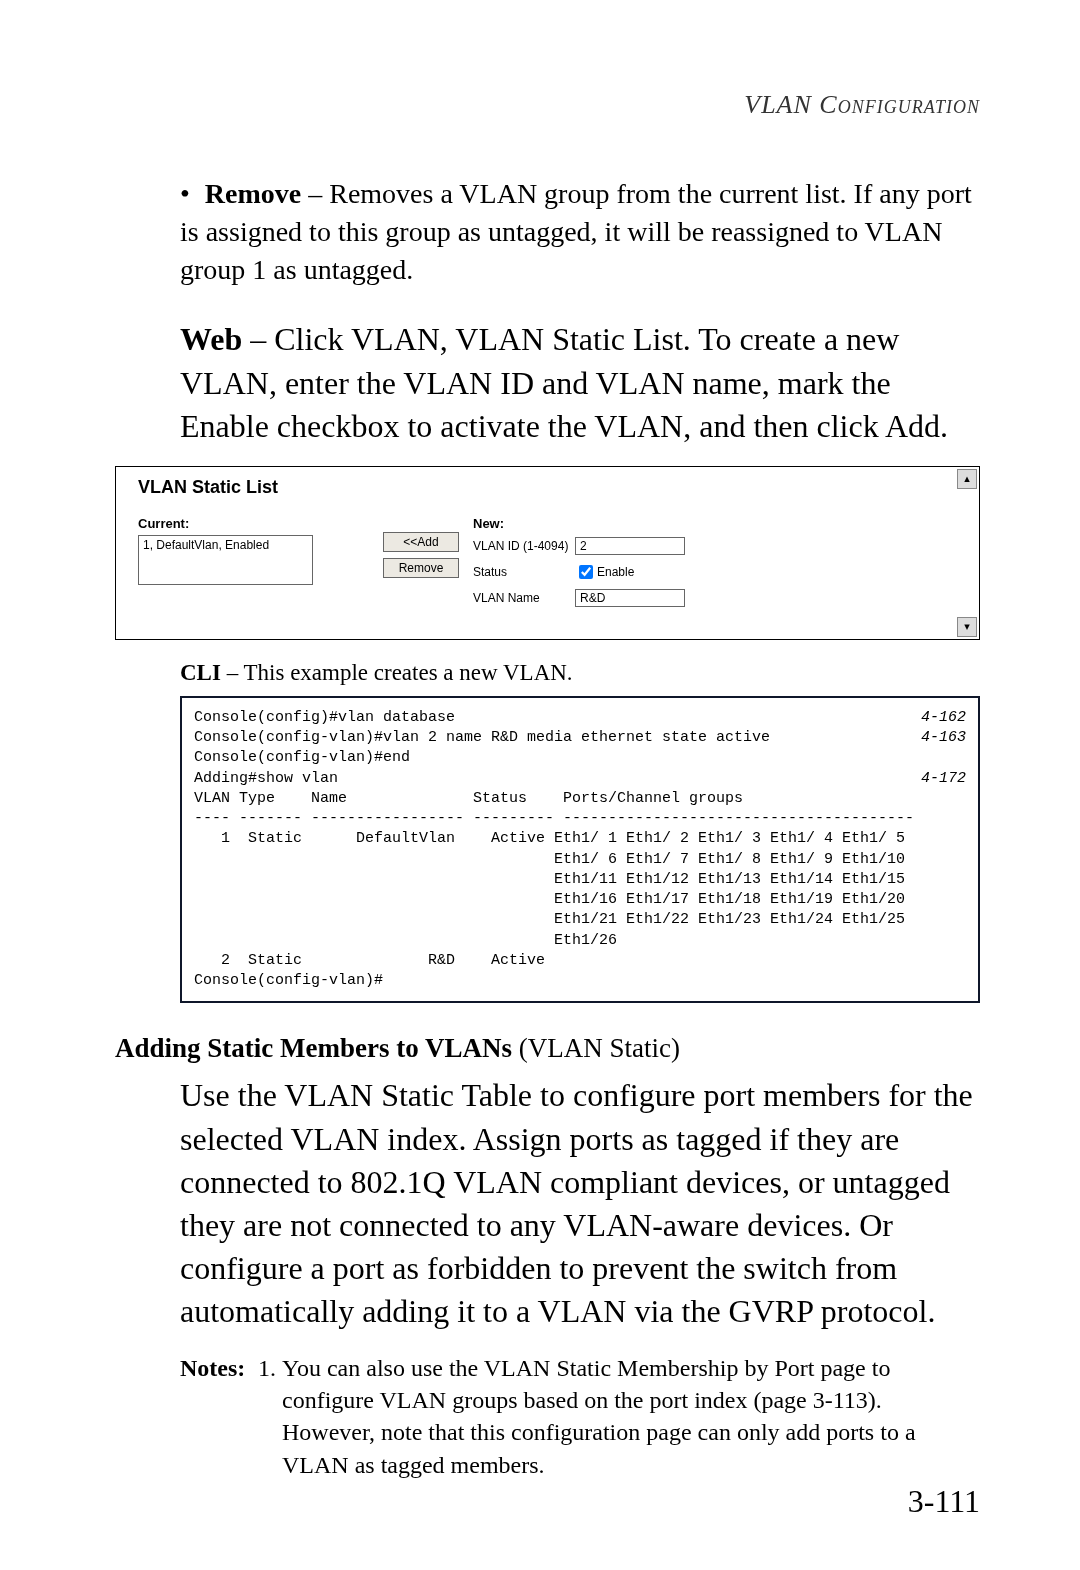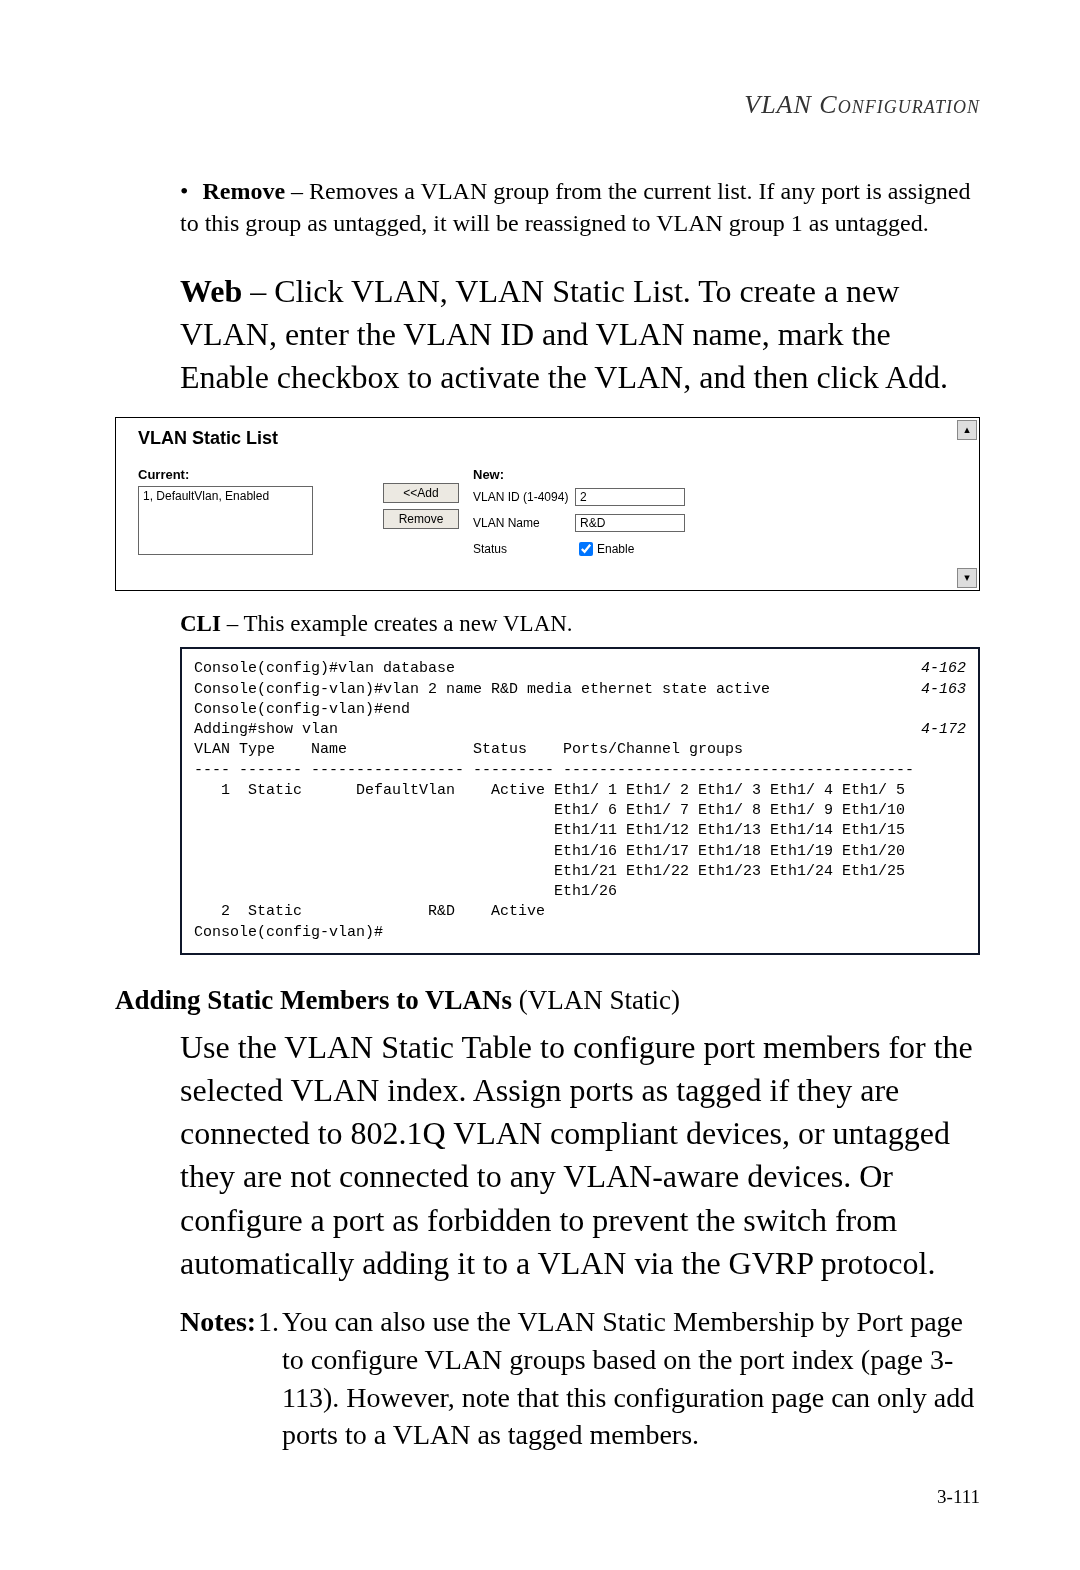--- a/index.html
+++ b/index.html
@@ -19,21 +19,21 @@
     text-align: right;
     font-style: italic;
     font-variant: small-caps;
     font-size: 26px;
     letter-spacing: 1px;
     color: #333;
     margin-bottom: 55px;
   }
   .body-block { margin-left: 65px; }
   .bullet {
-    font-size: 24px;
+    font-size: 28px;
     line-height: 1.35;
     margin-bottom: 30px;
   }
   .bullet .dot { margin-right: 8px; }
   .para {
     font-size: 32px;
     line-height: 1.35;
     margin-bottom: 14px;
   }
   .screenshot {
@@ -54,21 +54,21 @@
   .scroll-up { top: 2px; }
   .scroll-down { bottom: 2px; }
   .shot-pad { padding: 10px 30px 0 22px; }
   .shot-title { font-weight: bold; font-size: 18px; margin-bottom: 18px; }
   .shot-cols { display: flex; }
   .col-left { width: 245px; }
   .col-mid  { width: 90px; padding-top: 16px; }
   .col-right { flex: 1; }
   .lbl { font-size: 13px; font-weight: bold; margin-bottom: 4px; }
   .listbox {
-    width: 175px; height: 69px;
+    width: 175px; height: 50px;
     border: 1px solid #666; background: #fff;
     font-size: 12px; padding: 2px 4px;
     box-sizing: border-box;
   }
   .btn {
     display: block; width: 70px;
     border: 1px solid #666; background: #ece9e2;
     font-size: 12px; text-align: center;
     padding: 2px 2px; margin-bottom: 6px;
   }
@@ -94,28 +94,28 @@
     margin: 4px 0 30px 65px;
     position: relative;
   }
   .cli-ref { float: right; font-style: italic; }
 
   .h2 {
     font-size: 27px;
     margin: 10px 0 10px 0;
   }
   .h2 .bold { font-weight: bold; }
-  .notes-row { display: flex; font-size: 28px; line-height: 1.35; }
+  .notes-row { display: flex; font-size: 24px; line-height: 1.35; }
   .notes-label { font-weight: bold; width: 78px; flex: 0 0 auto; }
   .notes-num   { width: 24px; flex: 0 0 auto; }
   .notes-text  { flex: 1; }
   .pagenum {
     position: absolute;
-    bottom: 62px; right: 100px;
-    font-size: 19px;
+    bottom: 50px; right: 100px;
+    font-size: 32px;
   }
 </style>
 </head>
 <body>
 
 <div class="page">
 
   <div class="header-title">VLAN Configuration</div>
 
   <div class="body-block">
@@ -145,27 +145,27 @@
           <div class="btn">&lt;&lt;Add</div>
           <div class="btn">Remove</div>
         </div>
         <div class="col-right">
           <div class="lbl">New:</div>
           <div class="form-row">
             <span class="flabel">VLAN ID (1-4094)</span>
             <input class="tin" value="2" style="">
           </div>
           <div class="form-row">
-            <span class="flabel">VLAN Name</span>
-            <input class="tin" value="R&amp;D" style="">
-          </div>
-          <div class="form-row">
             <span class="flabel">Status</span>
             <input type="checkbox" class="chk" checked="" style="">
             <span>Enable</span>
+          </div>
+          <div class="form-row">
+            <span class="flabel">VLAN Name</span>
+            <input class="tin" value="R&amp;D" style="">
           </div>
         </div>
       </div>
     </div>
   </div>
 
   <div class="cli-line">
     <b>CLI</b><span> – This example creates a new VLAN.</span>
   </div>
 

